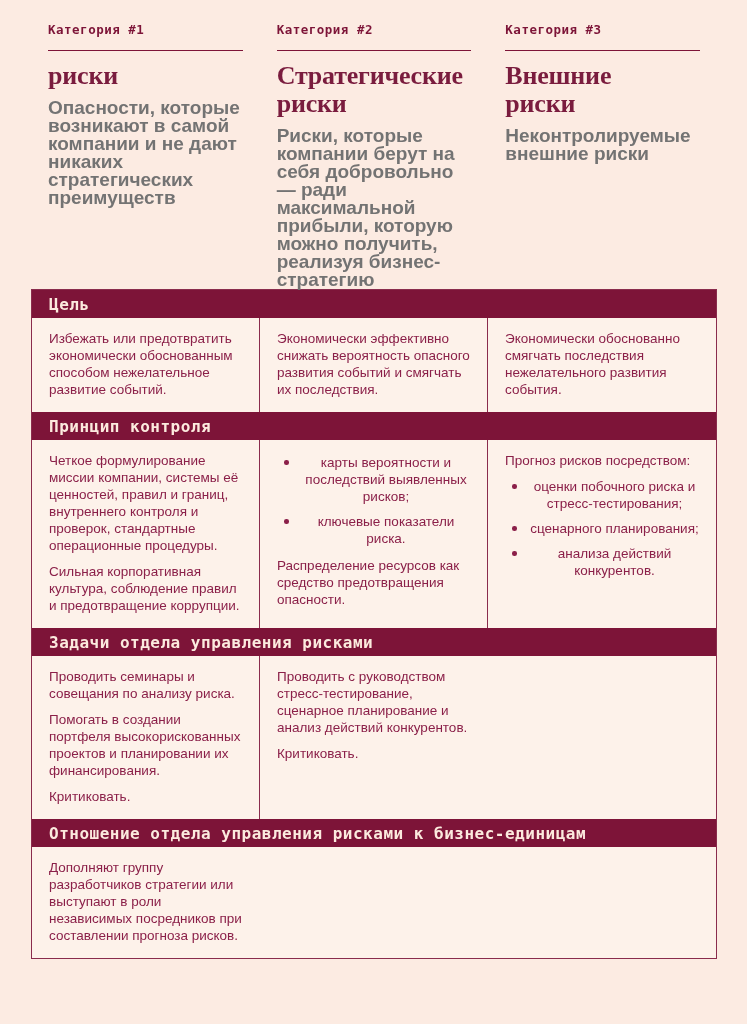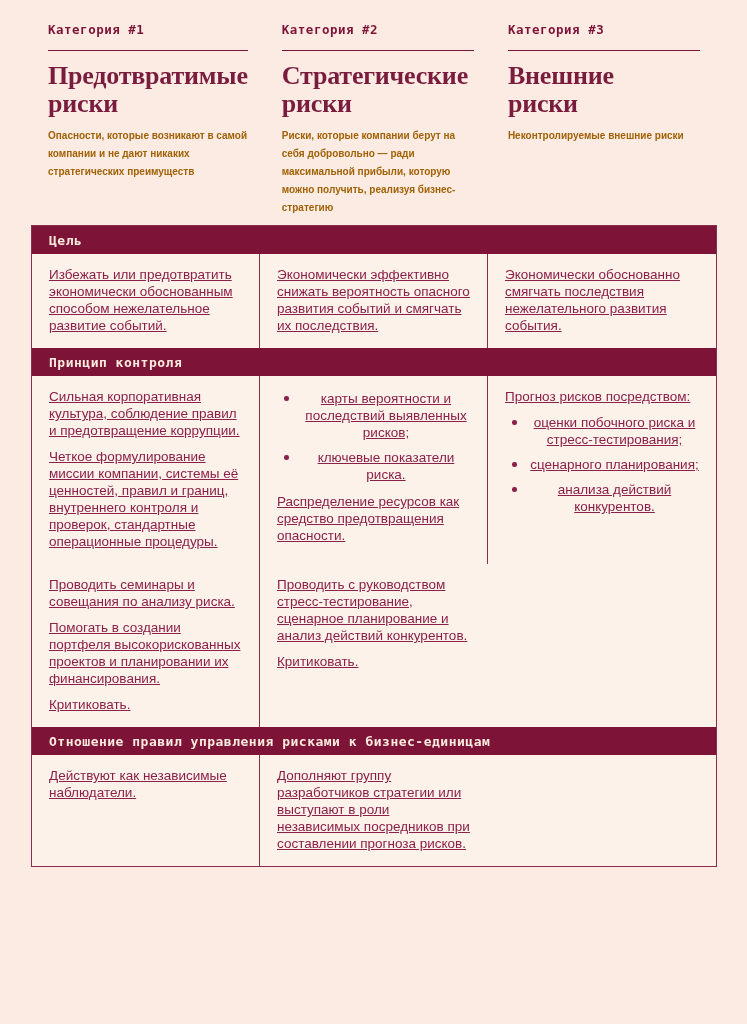--- a/index.html
+++ b/index.html
@@ -38,51 +38,50 @@
     font-family: "Liberation Serif", serif;
     font-weight: 700;
     font-size: 26px;
     line-height: 28px;
     letter-spacing: -0.2px;
     color: #7a1c3e;
   }
   .col-title span { display: block; }
   .col-desc {
     margin: 9px 0 0;
-    font-size: 10px; font-weight: 700;
+    font-size: 19px; font-weight: 700;
     line-height: 18px;
-    color: #a16207;
+    color: #737373;
   }
 
   
   .risk-table {
     border: 1px solid #8a2c4d;
     background: #fdf2ea;
   }
   .band {
     background: #7d1438;
     color: #fceade;
     height: 28px;
     display: flex; align-items: center;
     padding: 0 17px;
     font-family: "DejaVu Sans Mono", monospace;
-    font-size: 13px; font-weight: bold;
+    font-size: 16px; font-weight: bold;
     letter-spacing: 0.5px;
   }
   .row {
     display: grid;
     grid-template-columns: 1fr 1fr 1fr;
   }
   .cell {
     padding: 12px 16px 14px 17px;
     border-right: 1px solid #8a2c4d;
     font-size: 13.5px;
     line-height: 17px;
     color: #8b2049;
-    text-decoration: underline;
   }
   .cell:last-child { border-right: none; }
   .cell p { margin: 0 0 9px; }
   .cell p:last-child { margin-bottom: 0; }
   .cell ul {
     list-style: none;
     margin: 2px 0 10px;
     padding: 0 0 0 24px;
   }
   .cell ul:last-child { margin-bottom: 0; }
@@ -102,21 +101,20 @@
 <body>
 
 <div class="page">
 
   <header class="cols-header">
 
     <div class="col-head">
       <div class="cat-label">Категория #1</div>
       <div class="cat-rule"></div>
       <h1 class="col-title">
-        <span>Предотвратимые</span>
         <span>риски</span>
       </h1>
       <p class="col-desc">Опасности, которые возникают в самой компании и не дают никаких стратегических преимуществ</p>
     </div>
 
     <div class="col-head">
       <div class="cat-label">Категория #2</div>
       <div class="cat-rule"></div>
       <h1 class="col-title">
         <span>Стратегические</span>
@@ -152,58 +150,58 @@
       <div class="cell">
         <p>Экономически обоснованно смягчать последствия нежелательного развития события.</p>
       </div>
     </div>
 
     <div class="band">
       <span>Принцип контроля</span>
     </div>
     <div class="row">
       <div class="cell">
+        <p>Четкое формулирование миссии компании, системы её ценностей, правил и границ, внутреннего контроля и проверок, стандартные операционные процедуры.</p>
         <p>Сильная корпоративная культура, соблюдение правил и предотвращение коррупции.</p>
-        <p>Четкое формулирование миссии компании, системы её ценностей, правил и границ, внутреннего контроля и проверок, стандартные операционные процедуры.</p>
       </div>
       <div class="cell">
         <ul>
           <li>карты вероятности и последствий выявленных рисков;</li>
           <li>ключевые показатели риска.</li>
         </ul>
         <p class="outro">Распределение ресурсов как средство предотвращения опасности.</p>
       </div>
       <div class="cell">
         <p>Прогноз рисков посредством:</p>
         <ul>
           <li>оценки побочного риска и стресс-тестирования;</li>
           <li>сценарного планирования;</li>
           <li>анализа действий конкурентов.</li>
         </ul>
       </div>
     </div>
 
+    <div class="band">
+      <span>Задачи отдела управления рисками</span>
+    </div>
     <div class="row">
       <div class="cell">
         <p>Проводить семинары и совещания по анализу риска.</p>
         <p>Помогать в создании портфеля высокорискованных проектов и планировании их финансирования.</p>
         <p>Критиковать.</p>
       </div>
       <div class="cell">
         <p>Проводить с руководством стресс-тестирование, сценарное планирование и анализ действий конкурентов.</p>
         <p>Критиковать.</p>
       </div>
     </div>
 
     <div class="band">
-      <span>Отношение правил управления рисками к бизнес-единицам</span>
-    </div>
-    <div class="row">
-      <div class="cell">
-        <p>Действуют как независимые наблюдатели.</p>
-      </div>
+      <span>Отношение отдела управления рисками к бизнес-единицам</span>
+    </div>
+    <div class="row">
       <div class="cell">
         <p>Дополняют группу разработчиков стратегии или выступают в роли независимых посредников при составлении прогноза рисков.</p>
       </div>
     </div>
 
   </div>
 </div>
 
 </body></html>

